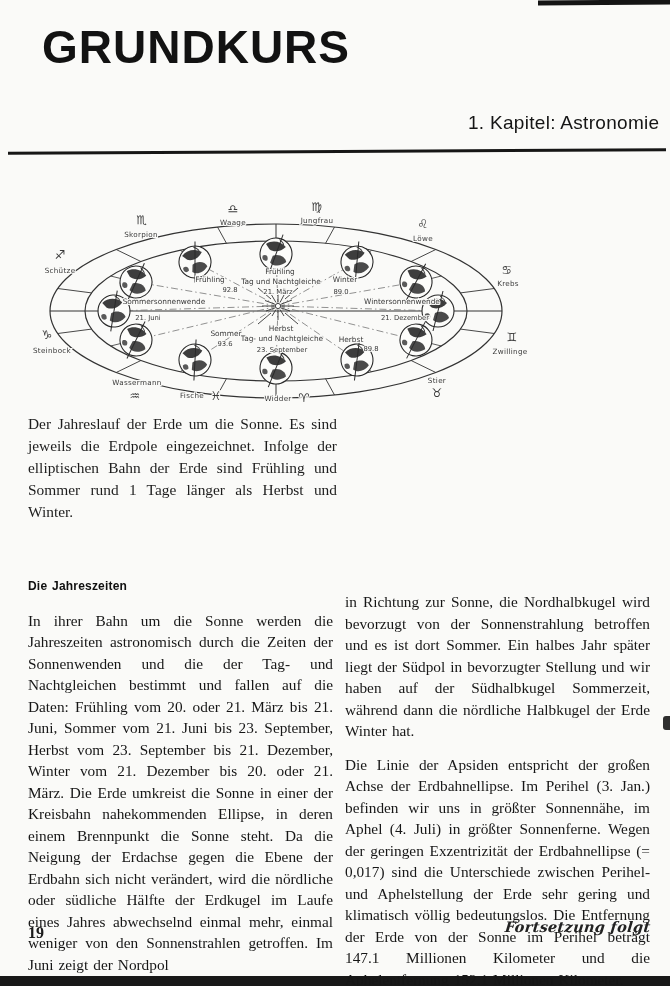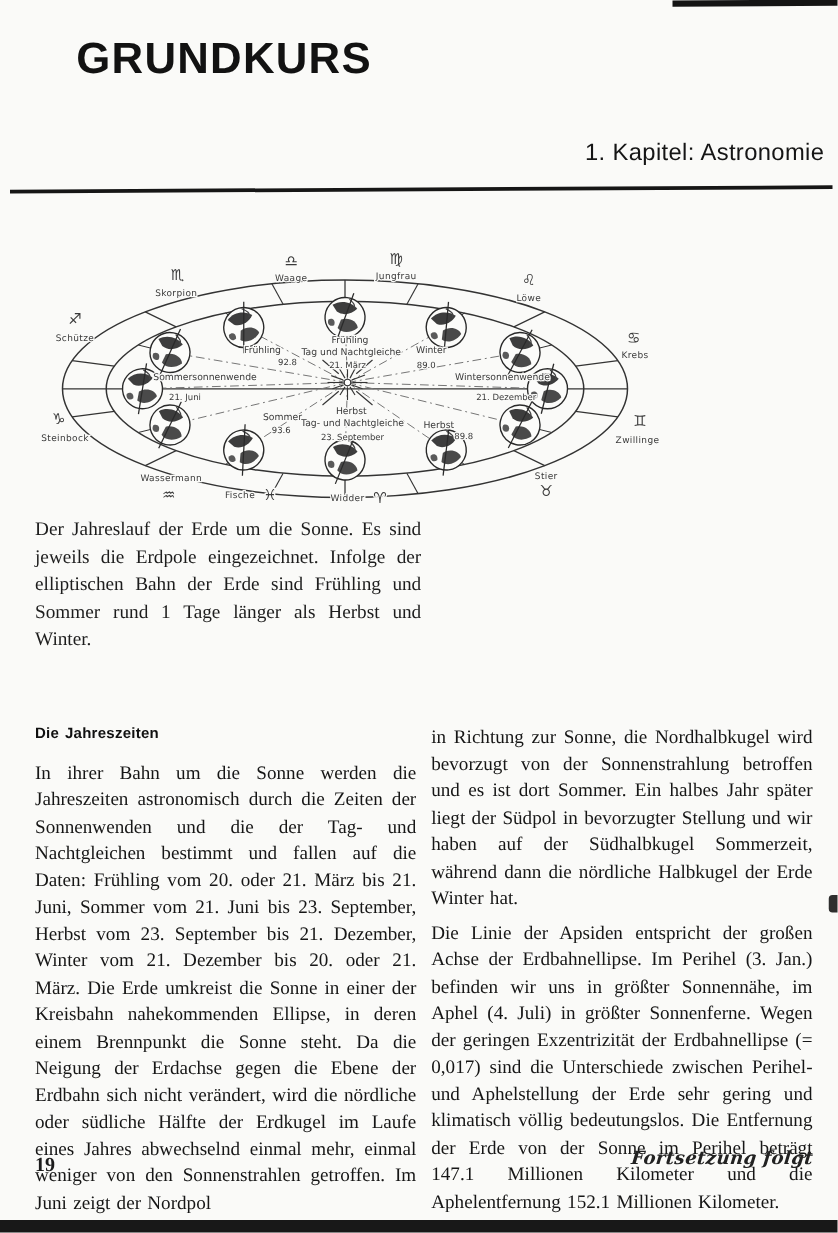--- a/index.html
+++ b/index.html
@@ -10,21 +10,21 @@
   }
   .abs{position:absolute;}
   
   .mark-top-right{right:0;top:0;width:132px;height:5px;background:#141414;transform:skewY(-.4deg);}
   .mark-bottom-bar{left:0;bottom:0;width:670px;height:10px;background:#181818;}
   .mark-right-edge{right:0;top:716px;width:7px;height:14px;background:#2e2e2e;border-radius:3px 0 0 3px;}
   
   .title{
     left:42px;top:20px;width:480px;
     font-family:"Liberation Sans", sans-serif;font-weight:700;
-    font-size:35px;line-height:54px;letter-spacing:1px;color:#121212;margin-left:19px;
+    font-size:46px;line-height:54px;letter-spacing:1px;color:#121212;
   }
   .chapter{
     left:468px;top:112px;
     font-family:"Liberation Sans", sans-serif;font-size:19px;color:#151515;letter-spacing:.3px;
   }
   .rule{left:8px;top:150px;width:658px;height:3px;background:#161616;transform:rotate(-.3deg);}
   
   svg.diagram{left:24px;top:194px;}
   svg.diagram text{
     font-family:"DejaVu Sans", sans-serif;fill:#3a3a3a;
@@ -41,21 +41,21 @@
     word-spacing:1.5px;
   }
   
   .col{width:305px;text-align:justify;font-size:15.3px;line-height:21.5px;word-spacing:1.2px;color:#161616;}
   .col-left{left:28px;top:576px;}
   .col-right{left:345px;top:579px;}
   .col h2{
     font-family:"Liberation Sans", sans-serif;font-size:12px;font-weight:700;
     margin:0 0 10px 0;color:#101010;letter-spacing:.2px;
   }
-  .col p{margin:0 0 6px 0;}
+  .col p{margin:12px 0 6px 0;}
   .pagenum{left:28px;top:924px;font-size:16px;font-weight:700;}
   .continuation{
     left:505px;top:918px;
     font-family:"DejaVu Serif", serif;font-style:italic;font-weight:700;
     font-size:14.5px;color:#222;transform:skewX(-6deg);letter-spacing:.3px;
   }
 </style>
 </head>
 <body>
 

